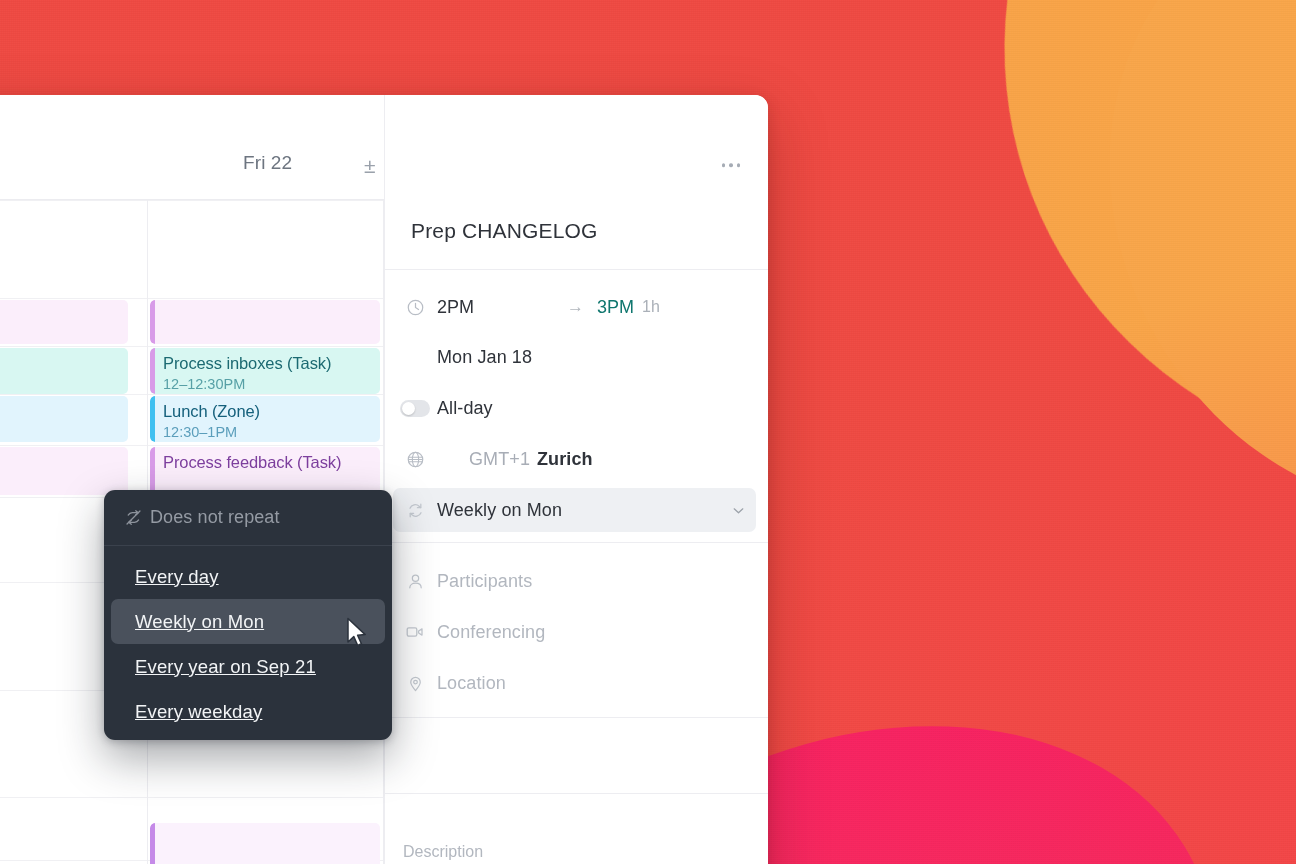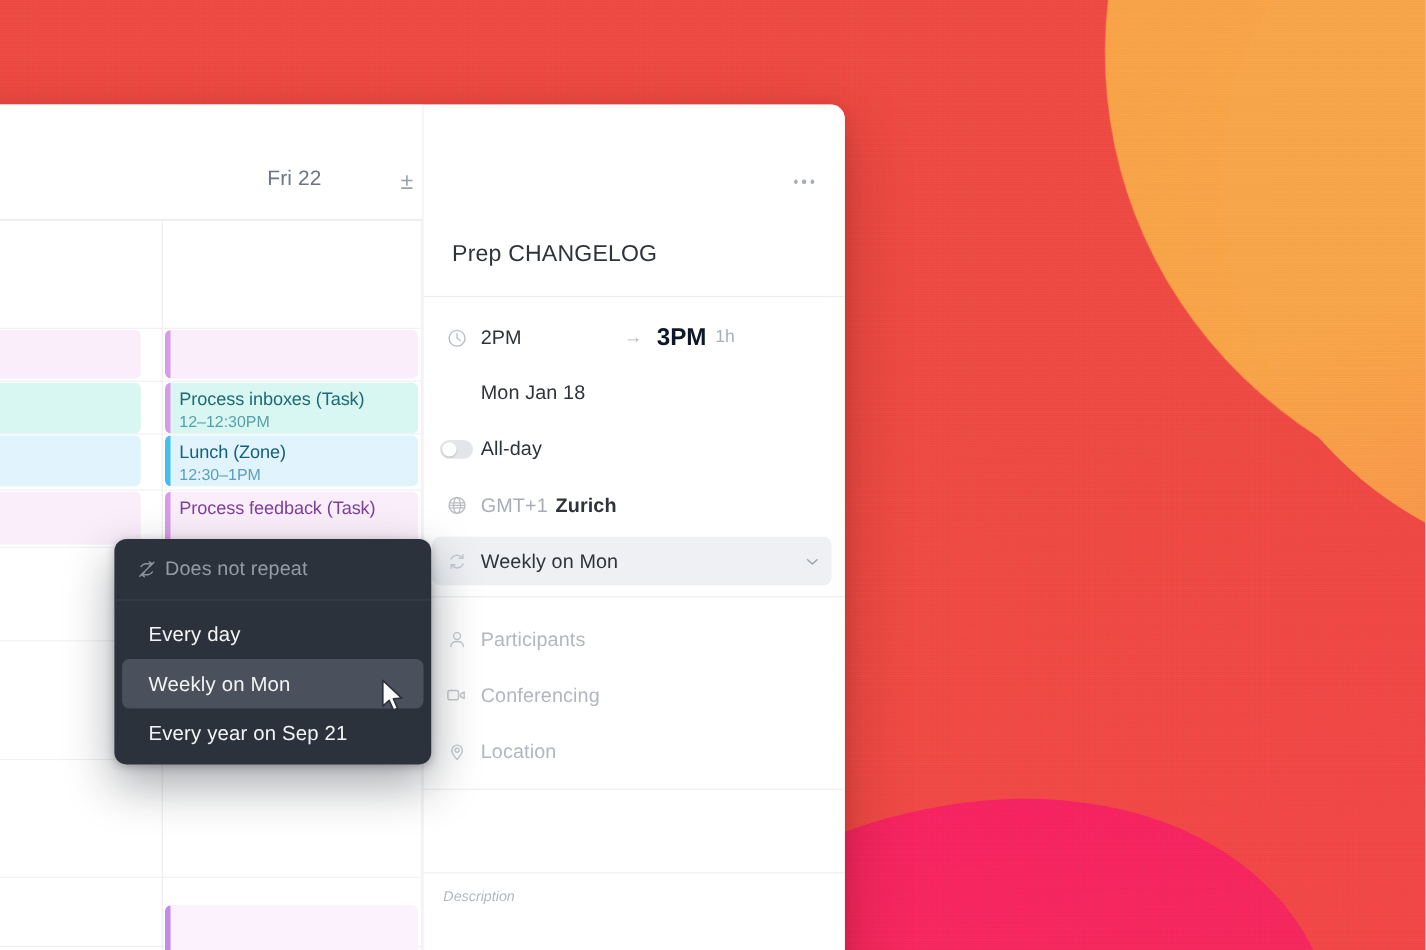--- a/index.html
+++ b/index.html
@@ -185,48 +185,48 @@
   }
   .prow .ico {
     width: 44px;
     display: flex; align-items: center; justify-content: center;
     flex: 0 0 44px;
   }
   .prow .txt {
     font-size: 18px; color: #2f333a;
     letter-spacing: .1px;
   }
-  .prow .muted { color: #a8adb6; }
+  .prow .muted { color: #a8adb6; margin-left: 32px; }
   .prow.placeholder .txt { color: #b2b7bf; }
   .row-active { background: #eef0f3; }
 
   #time-row .t-start { font-size: 18px; color: #2f333a; }
   #time-row .t-arrow { color: #b1b6bd; font-size: 17px; margin: 0 13px 0 0; }
-  #time-row .t-end { font-size: 22px; color: #0f172a; font-weight: bold; }
+  #time-row .t-end { font-size: 18px; color: #0f766e; }
   #time-row .t-dur { font-size: 16px; color: #aab0b8; margin-left: 8px; text-align: center; }
 
   #toggle-allday {
     width: 30px; height: 17px; border-radius: 9px;
     background: #e3e5e9; position: relative; cursor: pointer;
   }
   #toggle-allday::after {
     content: ""; position: absolute; left: 2px; top: 2px;
     width: 13px; height: 13px; border-radius: 50%;
     background: #fff; box-shadow: 0 1px 2px rgba(0,0,0,.18);
   }
 
   #chevron-rec {
     margin-left: auto; margin-right: 10px; color: #9ba1a9;
     display: flex; align-items: center;
   }
 
   #desc-label {
     position: absolute;
-    left: 18px; top: 712px;
-    font-size: 13px; color: #b2b7bf; font-style: italic;
+    left: 18px; top: 748px;
+    font-size: 16px; color: #b2b7bf;
   }
 
   
   #recur-dropdown {
     position: absolute;
     left: 104px; top: 490px;
     width: 288px;
     background: #2b323c;
     border-radius: 11px;
     box-shadow: 0 18px 44px rgba(20,25,35,.38), 0 2px 8px rgba(20,25,35,.26);
@@ -250,20 +250,21 @@
   .dd-item {
     height: 45px;
     margin: 0 7px;
     display: flex; align-items: center;
     padding-left: 24px;
     border-radius: 7px;
     font-size: 18.5px;
     color: #f2f4f6;
     letter-spacing: .15px;
     cursor: pointer;
+    text-decoration: underline;
   }
   .dd-item.sel { background: #4a515c; }
   #dd-list { padding-top: 8px; }
 
   #cursor {
     position: absolute;
     left: 346px; top: 617px;
     z-index: 60;
     pointer-events: none;
   }
@@ -475,20 +476,21 @@
           <path d="M3.2 16.8L16.8 3.2" stroke="#8d939c" stroke-width="1.35" stroke-linecap="round"></path>
         </svg>
       </span>
       <span class="label">Does not repeat</span>
     </div>
     <div id="dd-divider"></div>
     <div id="dd-list">
       <div class="dd-item">Every day</div>
       <div class="dd-item sel">Weekly on Mon</div>
       <div class="dd-item">Every year on Sep 21</div>
+      <div class="dd-item">Every weekday</div>
     </div>
   </div>
 
   <div id="cursor">
     <svg width="22" height="32" viewBox="0 0 22 32">
       <path d="M2 1.5 L2 25 L7.8 19.6 L11.6 28.4 L15.4 26.8 L11.6 18.2 L19.2 17.6 Z" fill="#ffffff" stroke="#2b323c" stroke-width="1.5" stroke-linejoin="round"></path>
     </svg>
   </div>
 
 </div>

